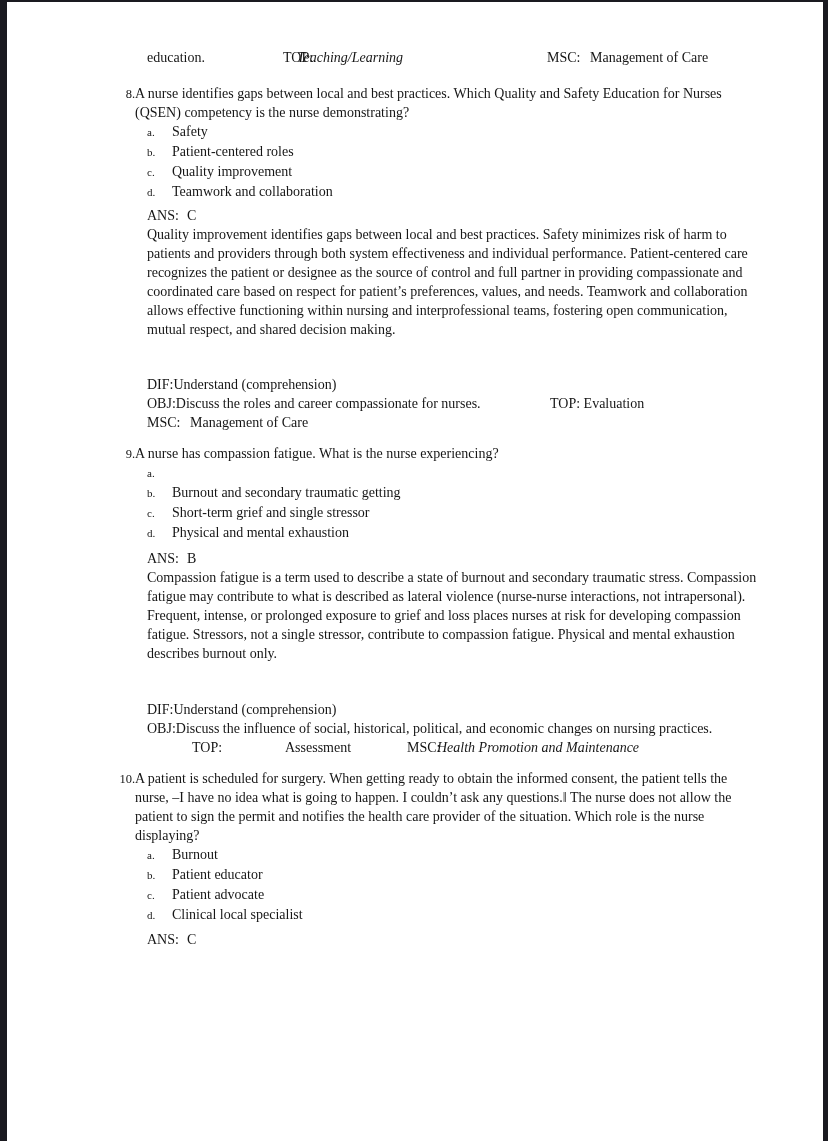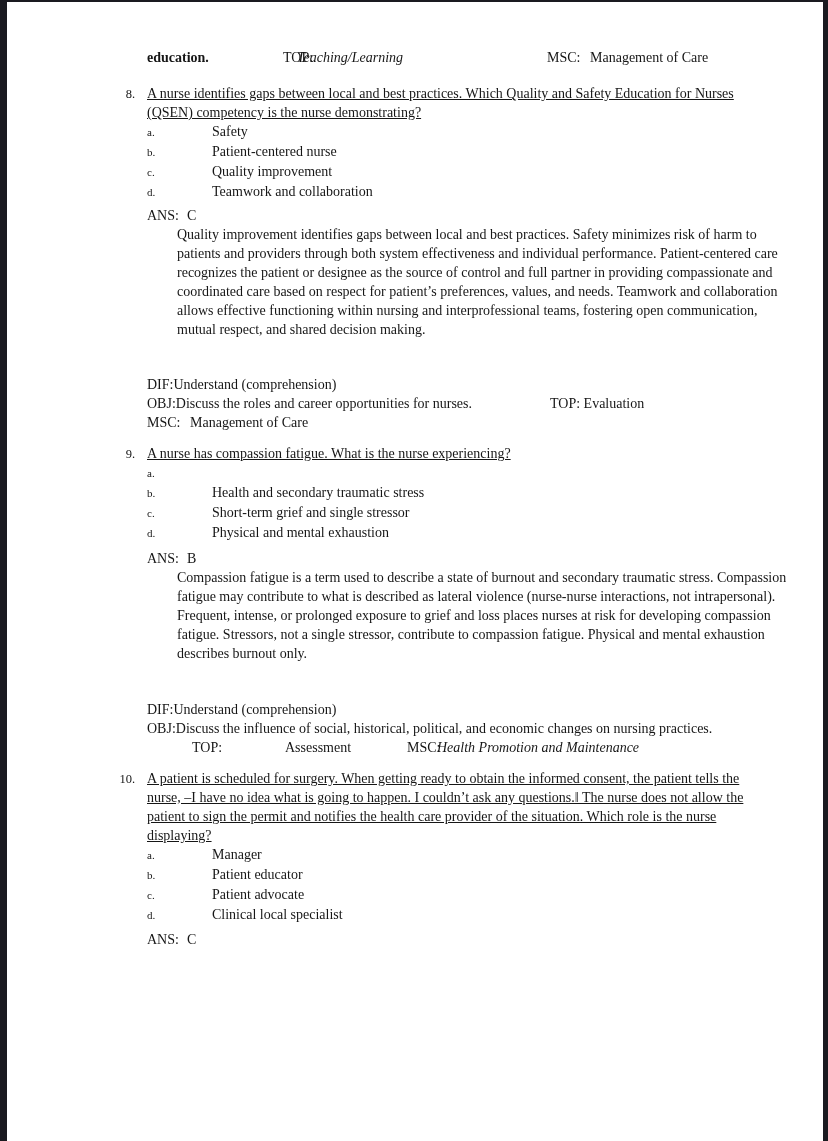--- a/index.html
+++ b/index.html
@@ -10,61 +10,61 @@
   }
   .frame{position:absolute;background:#1a1a20;}
   .frame-left{left:0;top:0;width:7px;height:1141px;}
   .frame-right{right:0;top:0;width:5px;height:1141px;}
   .frame-top{left:0;top:0;width:828px;height:2px;}
 
   .block{position:absolute;left:147px;font-size:14px;line-height:19px;}
   .qblock{position:absolute;left:117px;font-size:14px;line-height:19px;}
   .qrow{display:flex;align-items:baseline;}
   .qnum{flex:0 0 18px;width:18px;text-align:right;font-size:12.5px;}
-  .stem{margin-left:12px;width:620px;text-decoration:underline;}
+  .stem{width:620px;}
   .opts{margin-left:30px;}
   .opt{display:flex;align-items:baseline;}
   .letter{flex:0 0 25px;font-size:11px;}
-  .otext{font-size:14px;margin-left:40px;}
-  .para{width:620px;margin-left:30px;}
+  .otext{font-size:14px;}
+  .para{width:620px;}
   .ansline{display:flex;align-items:center;}
   .ansval{margin-left:8px;}
   .tabline{position:relative;height:19px;white-space:nowrap;}
   .tabline span{position:absolute;top:0;}
   .nowrap{white-space:nowrap;}
 </style>
 </head>
 <body>
 
 <div class="page">
   <div class="frame frame-left"></div>
   <div class="frame frame-right"></div>
   <div class="frame frame-top"></div>
 
   <div class="block tabline" style="top:48px;">
-    <span style="left:0;font-weight:bold;">education.</span>
+    <span style="left:0;">education.</span>
     <span style="left:136px;">TOP:</span>
     <span style="left:150px;font-style:italic;">Teaching/Learning</span>
     <span style="left:400px;">MSC:</span>
     <span style="left:443px;">Management of Care</span>
   </div>
 
   <div class="qblock" style="top:84px;">
     <div class="qrow">
       <span class="qnum">8.</span>
       <div class="stem">A nurse identifies gaps between local and best practices. Which Quality and Safety Education for Nurses (QSEN) competency is the nurse demonstrating?</div>
     </div>
     <div class="opts">
       <div class="opt">
         <span class="letter">a.</span>
         <span class="otext">Safety</span>
       </div>
       <div class="opt">
         <span class="letter">b.</span>
-        <span class="otext">Patient-centered nurse</span>
+        <span class="otext">Patient-centered roles</span>
       </div>
       <div class="opt">
         <span class="letter">c.</span>
         <span class="otext">Quality improvement</span>
       </div>
       <div class="opt">
         <span class="letter">d.</span>
         <span class="otext">Teamwork and collaboration</span>
       </div>
     </div>
@@ -73,41 +73,41 @@
   <div class="block ansline" style="top:206px;">
     <span>ANS:</span>
     <span class="ansval">C</span>
   </div>
 
   <div class="block para" style="top:225px;">Quality improvement identifies gaps between local and best practices. Safety minimizes risk of harm to patients and providers through both system effectiveness and individual performance. Patient-centered care recognizes the patient or designee as the source of control and full partner in providing compassionate and coordinated care based on respect for patient’s preferences, values, and needs. Teamwork and collaboration allows effective functioning within nursing and interprofessional teams, fostering open communication, mutual respect, and shared decision making.</div>
 
   <div class="block" style="top:375px;">
     <div class="nowrap">DIF:Understand (comprehension)</div>
     <div class="tabline">
-      <span style="left:0;">OBJ:Discuss the roles and career opportunities for nurses.</span>
+      <span style="left:0;">OBJ:Discuss the roles and career compassionate for nurses.</span>
       <span style="left:403px;">TOP: Evaluation</span>
     </div>
     <div class="tabline">
       <span style="left:0;">MSC:</span>
       <span style="left:43px;">Management of Care</span>
     </div>
   </div>
 
   <div class="qblock" style="top:444px;">
     <div class="qrow">
       <span class="qnum">9.</span>
       <div class="stem">A nurse has compassion fatigue. What is the nurse experiencing?</div>
     </div>
     <div class="opts">
       <div class="opt">
         <span class="letter">a.</span>
       </div>
       <div class="opt">
         <span class="letter">b.</span>
-        <span class="otext">Health and secondary traumatic stress</span>
+        <span class="otext">Burnout and secondary traumatic getting</span>
       </div>
       <div class="opt">
         <span class="letter">c.</span>
         <span class="otext">Short-term grief and single stressor</span>
       </div>
       <div class="opt">
         <span class="letter">d.</span>
         <span class="otext">Physical and mental exhaustion</span>
       </div>
     </div>
@@ -132,21 +132,21 @@
   </div>
 
   <div class="qblock" style="top:769px;">
     <div class="qrow">
       <span class="qnum">10.</span>
       <div class="stem">A patient is scheduled for surgery. When getting ready to obtain the informed consent, the patient tells the nurse, –I have no idea what is going to happen. I couldn’t ask any questions.‖ The nurse does not allow the patient to sign the permit and notifies the health care provider of the situation. Which role is the nurse displaying?</div>
     </div>
     <div class="opts">
       <div class="opt">
         <span class="letter">a.</span>
-        <span class="otext">Manager</span>
+        <span class="otext">Burnout</span>
       </div>
       <div class="opt">
         <span class="letter">b.</span>
         <span class="otext">Patient educator</span>
       </div>
       <div class="opt">
         <span class="letter">c.</span>
         <span class="otext">Patient advocate</span>
       </div>
       <div class="opt">

